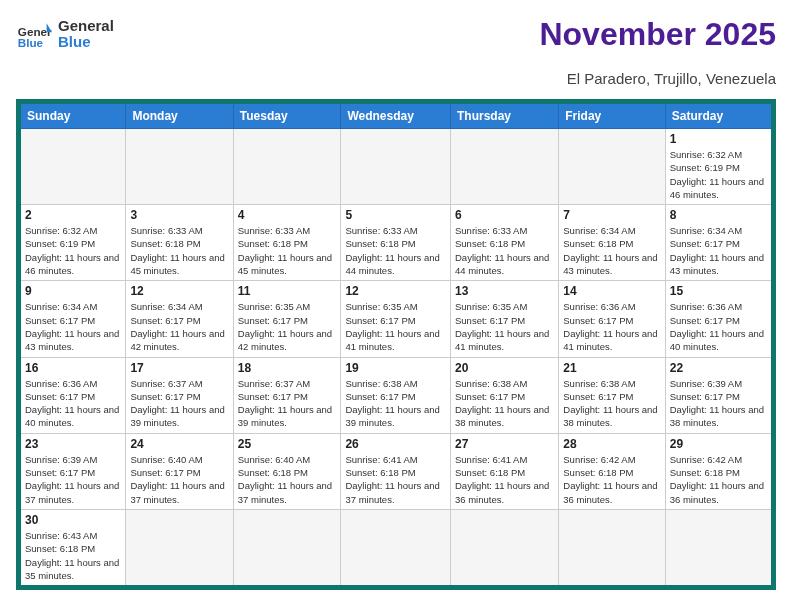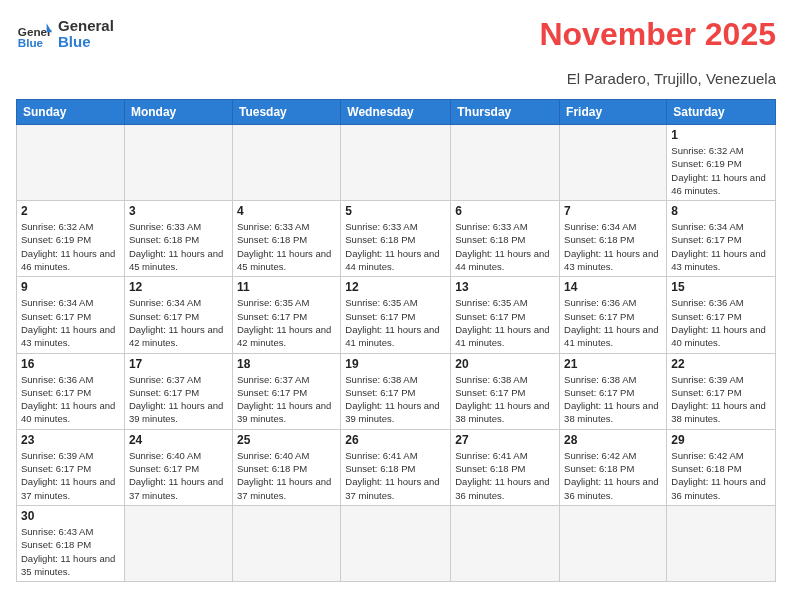--- a/index.html
+++ b/index.html
@@ -24,31 +24,31 @@
     .logo-icon {
       width: 36px;
       height: 36px;
     }
     .title-block {
       text-align: right;
     }
     .month-title {
       font-size: 32px;
       font-weight: bold;
-      color: #ef4444;
+      color: #4c1d95;
     }
     .subtitle {
       font-size: 15px;
       color: #444;
       margin-top: 17px;
     }
     .calendar {
       width: 100%;
       border-collapse: collapse;
-      border: 1px solid #0f766e;
+      border: 5px solid #0f766e;
     }
     .calendar th {
       background: #2b7cd3;
       color: #fff;
       font-size: 12px;
       font-weight: bold;
       padding: 5px 6px;
       text-align: left;
       border: 1px solid #2367b5;
     }

